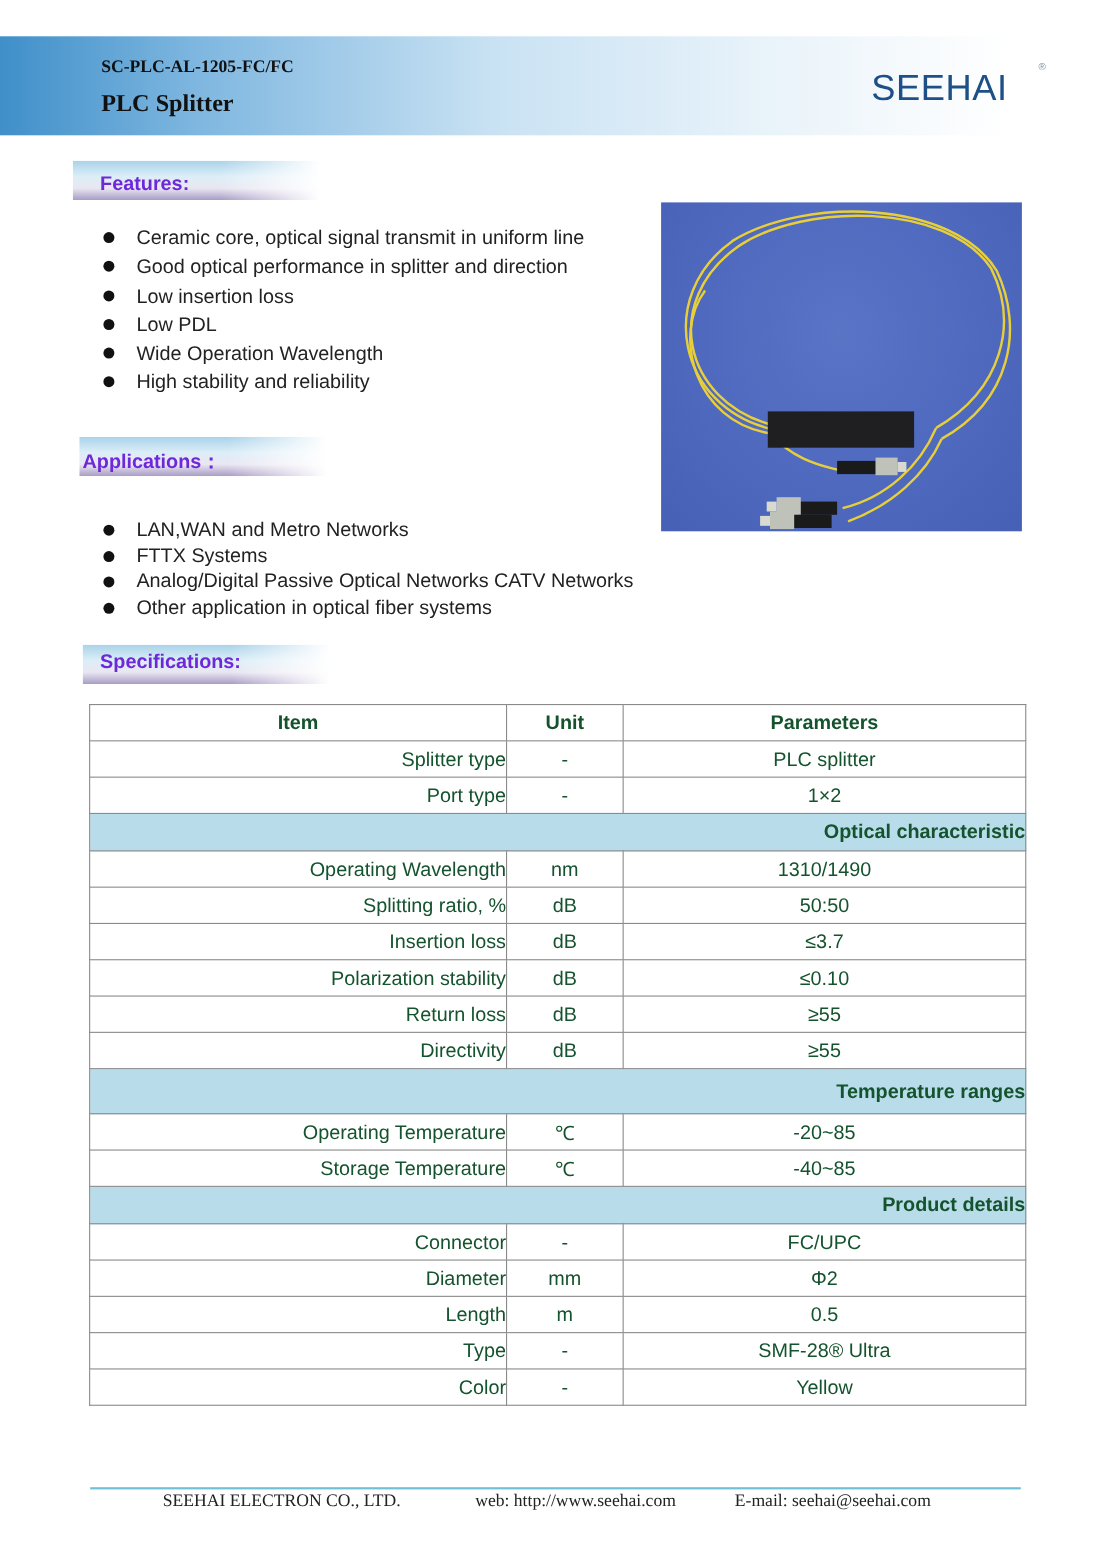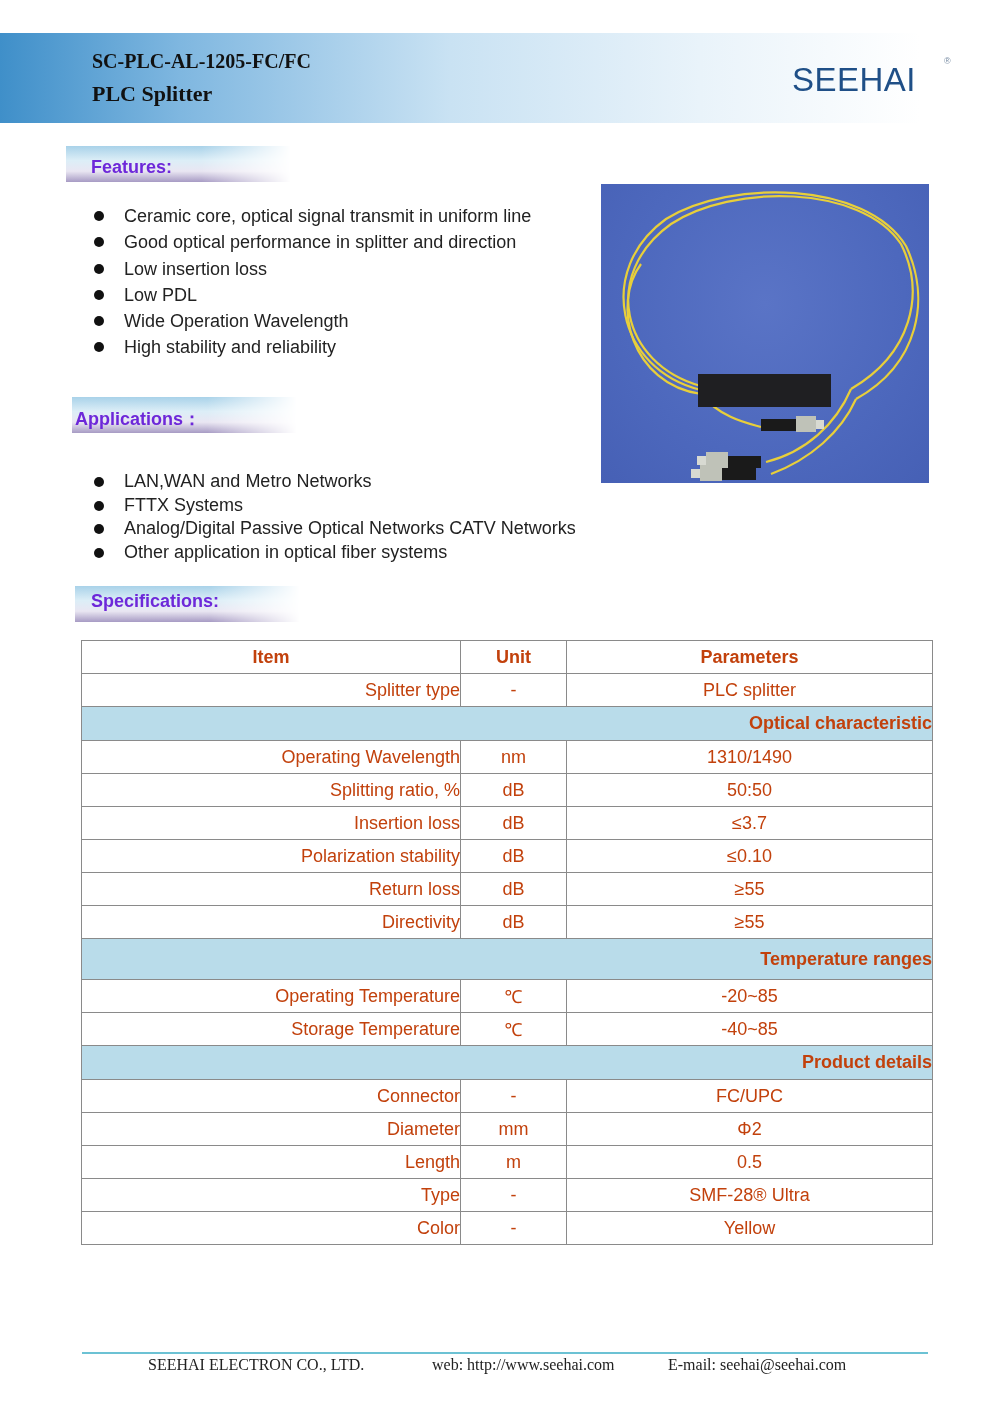--- a/index.html
+++ b/index.html
@@ -4,21 +4,21 @@
 <style>
   html, body { margin: 0; padding: 0; background: #ffffff; }
   body { width: 1000px; height: 1414px; position: relative; overflow: hidden; font-family: "Liberation Sans", sans-serif; color: #1a1a1a; }
 
   .header-band {
     position: absolute; left: 0; top: 33px; width: 1000px; height: 90px;
     background: linear-gradient(90deg, #3f8fc9 0%, #7fb7e0 18%, #c9e2f3 45%, #e9f3fa 70%, #ffffff 92%);
   }
   .header-title {
     position: absolute; left: 92px; top: 45px;
-    font-family: "Liberation Serif", serif; font-weight: bold; font-size: 20px; color: #111; line-height: 32px;
+    font-family: "Liberation Serif", serif; font-weight: bold; font-size: 16px; color: #111; line-height: 32px;
   }
   .header-subtitle {
     position: absolute; left: 92px; top: 78px;
     font-family: "Liberation Serif", serif; font-weight: bold; font-size: 22px; color: #111; line-height: 32px;
   }
   .logo {
     position: absolute; left: 792px; top: 62px;
     font-family: "Liberation Sans", sans-serif; font-size: 33px; color: #1f4f87; letter-spacing: 0.5px; line-height: 36px;
   }
   .logo-reg { position: absolute; left: 944px; top: 56px; font-size: 9px; color: #7a8ea5; }
@@ -42,21 +42,21 @@
   .apps li::before { top: 7px; }
 
   .photo {
     position: absolute; left: 601px; top: 184px; width: 328px; height: 299px;
     background: radial-gradient(ellipse at 50% 40%, #5a74c6 0%, #4d68bd 60%, #4660b5 100%);
     overflow: hidden;
   }
 
   table.spec {
     position: absolute; left: 81px; top: 640px; width: 851px;
-    border-collapse: collapse; font-size: 18px; color: #c2410c; table-layout: fixed;
+    border-collapse: collapse; font-size: 18px; color: #14532d; table-layout: fixed;
   }
   table.spec td, table.spec th { border: 1.5px solid #8a8a8a; padding: 0; height: 32px; }
   table.spec th { font-weight: bold; text-align: center; height: 32px; }
   table.spec td.item { padding-left: 9px; text-align: right; }
   table.spec td.item.indent { padding-left: 25px; }
   table.spec td.unit { text-align: center; }
   table.spec td.param { text-align: center; }
   table.spec tr.group td { background: #b9dcea; font-weight: bold; text-align: right; height: 33px; }
   table.spec tr.group.tall td { height: 40px; }
 
@@ -128,20 +128,25 @@
       <tr>
     <th>Item</th>
     <th>Unit</th>
     <th>Parameters</th>
   </tr>
   <tr>
     <td class="item">Splitter type</td>
     <td class="unit">-</td>
     <td class="param">PLC splitter</td>
   </tr>
+  <tr>
+    <td class="item">Port type</td>
+    <td class="unit">-</td>
+    <td class="param">1×2</td>
+  </tr>
 
   <tr class="group">
     <td colspan="3">Optical characteristic</td>
   </tr>
   <tr>
     <td class="item indent">Operating Wavelength</td>
     <td class="unit">nm</td>
     <td class="param">1310/1490</td>
   </tr>
   <tr>

